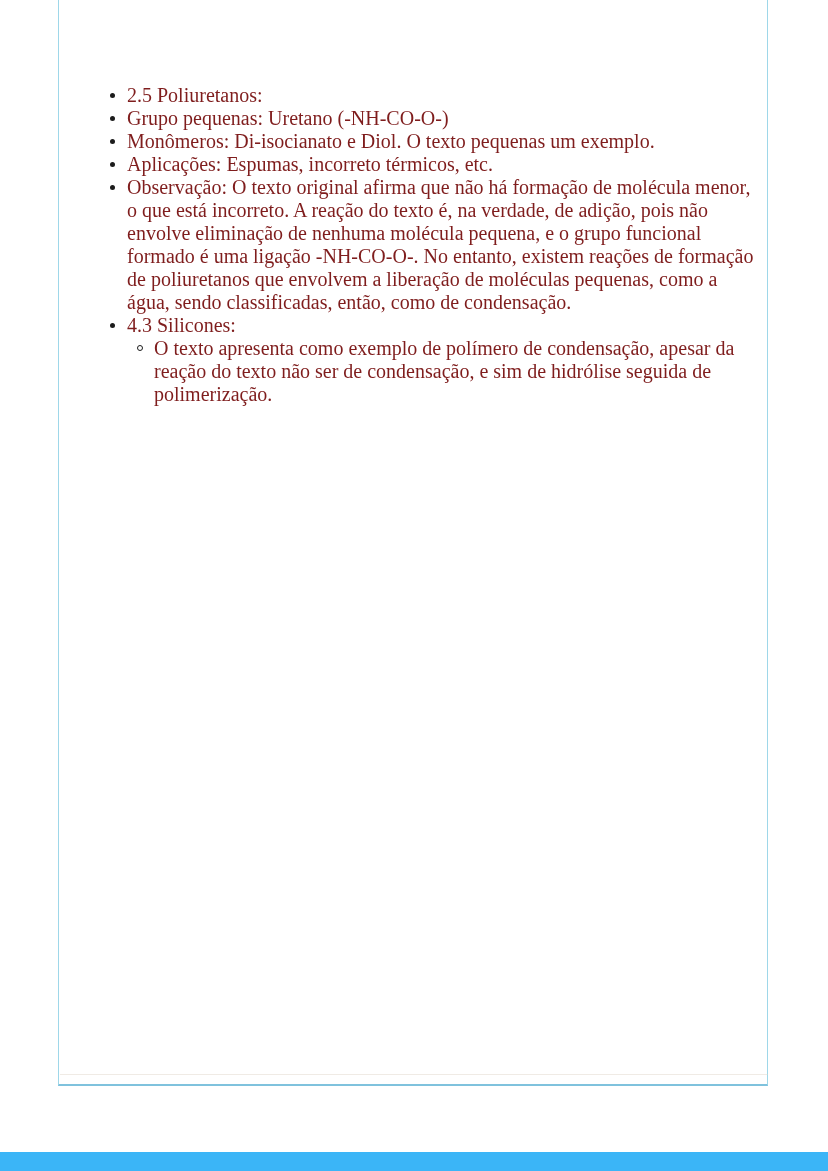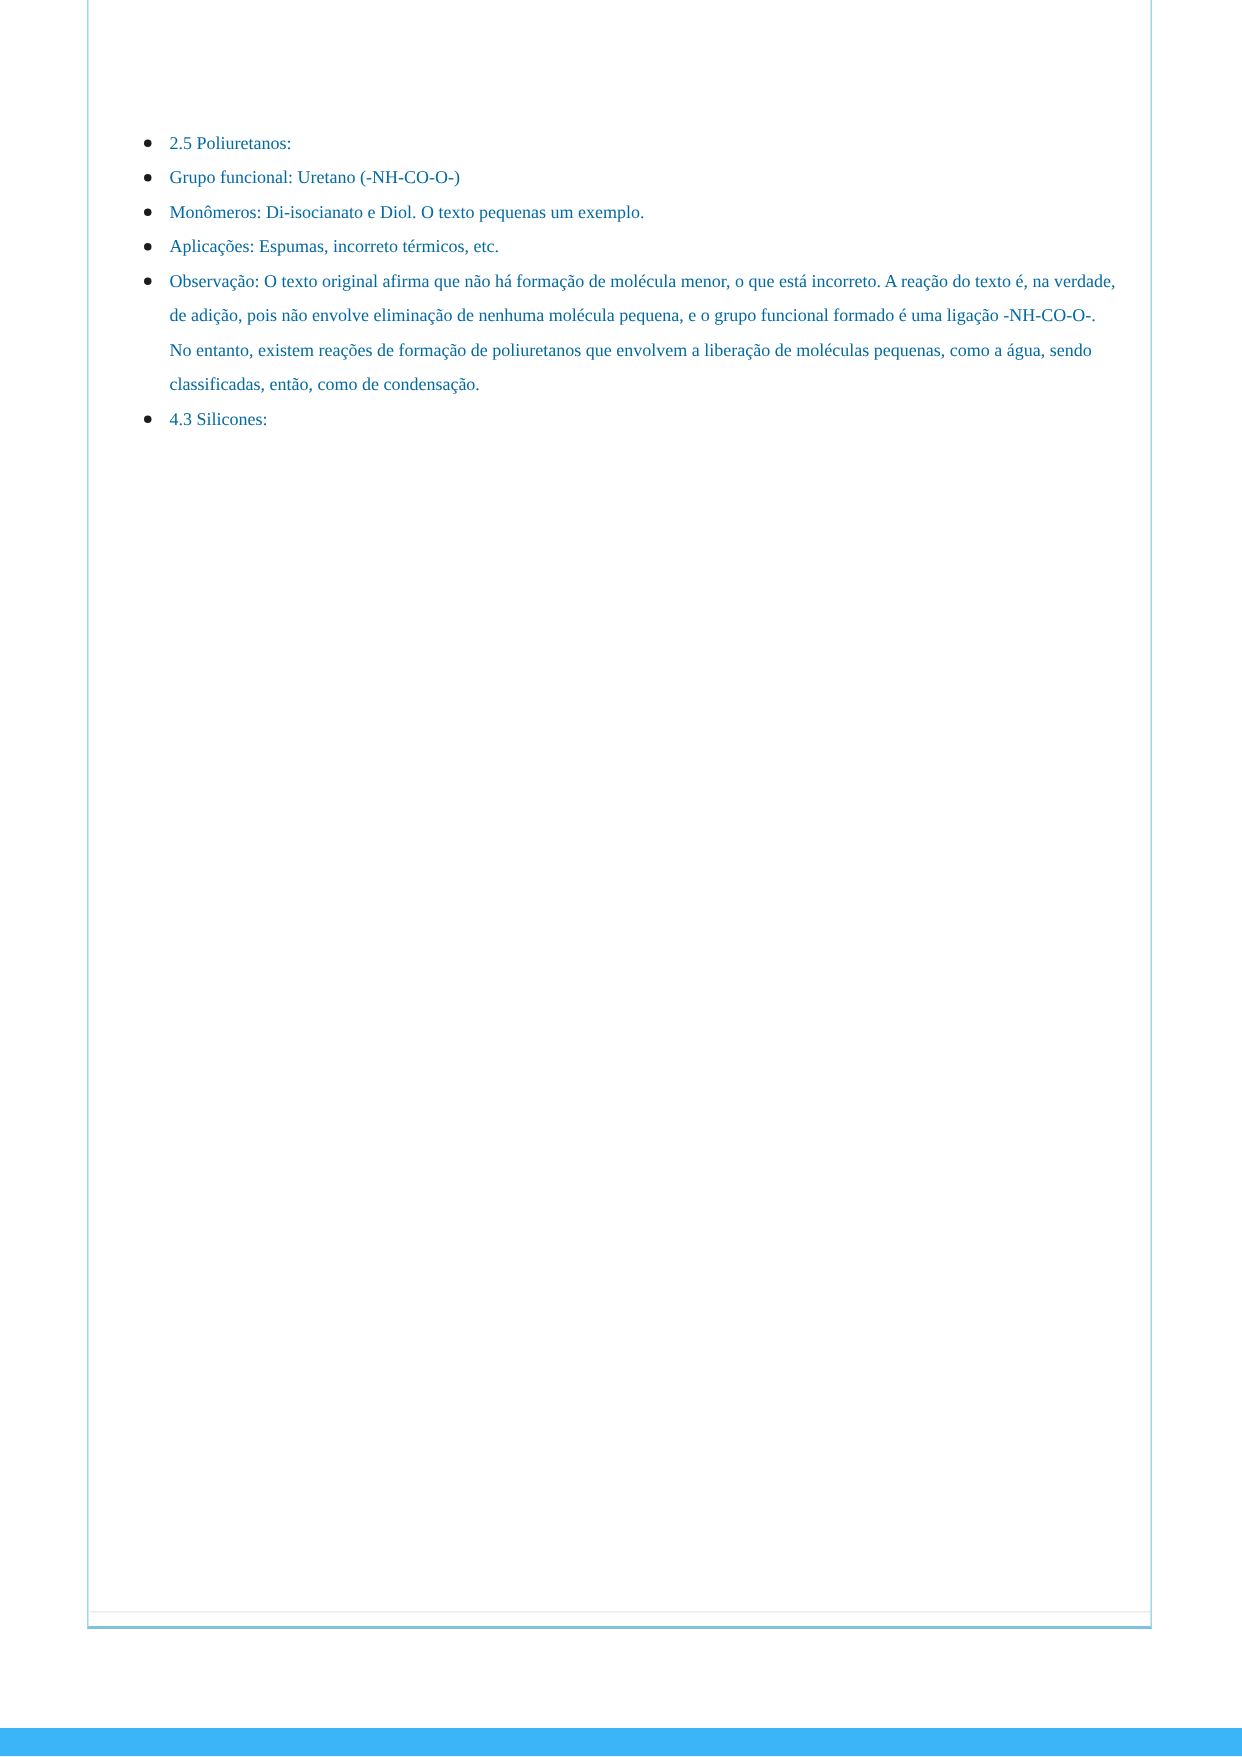--- a/index.html
+++ b/index.html
@@ -37,25 +37,25 @@
   .bottom-bar {
     position: absolute;
     left: 0;
     bottom: 0;
     width: 828px;
     height: 19px;
     background: #3BB5F7;
   }
   .content {
     position: absolute;
-    left: 95px;
+    left: 109px;
     top: 84px;
     width: 655px;
-    color: #0369a1;
-    font-size: 12px;
+    color: #7f1d1d;
+    font-size: 20px;
     line-height: 23px;
   }
   .li {
     display: flex;
     align-items: flex-start;
   }
   .li .marker-cell {
     flex: 0 0 18px;
   }
   .li.level-2 {
@@ -100,21 +100,21 @@
       <span class="marker-cell">
           <span class="dot"></span>
         </span>
       <span class="li-text">2.5 Poliuretanos:</span>
     </div>
 
     <div class="li level-1">
       <span class="marker-cell">
           <span class="dot"></span>
         </span>
-      <span class="li-text">Grupo funcional: Uretano (-NH-CO-O-)</span>
+      <span class="li-text">Grupo pequenas: Uretano (-NH-CO-O-)</span>
     </div>
 
     <div class="li level-1">
       <span class="marker-cell">
           <span class="dot"></span>
         </span>
       <span class="li-text">Monômeros: Di-isocianato e Diol. O texto pequenas um exemplo.</span>
     </div>
 
     <div class="li level-1">
@@ -131,20 +131,26 @@
       <span class="li-text">Observação: O texto original afirma que não há formação de molécula menor, o que está incorreto. A reação do texto é, na verdade, de adição, pois não envolve eliminação de nenhuma molécula pequena, e o grupo funcional formado é uma ligação -NH-CO-O-. No entanto, existem reações de formação de poliuretanos que envolvem a liberação de moléculas pequenas, como a água, sendo classificadas, então, como de condensação.</span>
     </div>
 
     <div class="li level-1">
       <span class="marker-cell">
           <span class="dot"></span>
         </span>
       <span class="li-text">4.3 Silicones:</span>
     </div>
 
+    <div class="li level-2">
+      <span class="marker-cell">
+          <span class="ring"></span>
+        </span>
+      <span class="li-text">O texto apresenta como exemplo de polímero de condensação, apesar da reação do texto não ser de condensação, e sim de hidrólise seguida de polimerização.</span>
+    </div>
 
   </div>
 
   <div class="footer-faint-line"></div>
 
   <div class="bottom-bar"></div>
 
 </div>
 
 </body></html>

